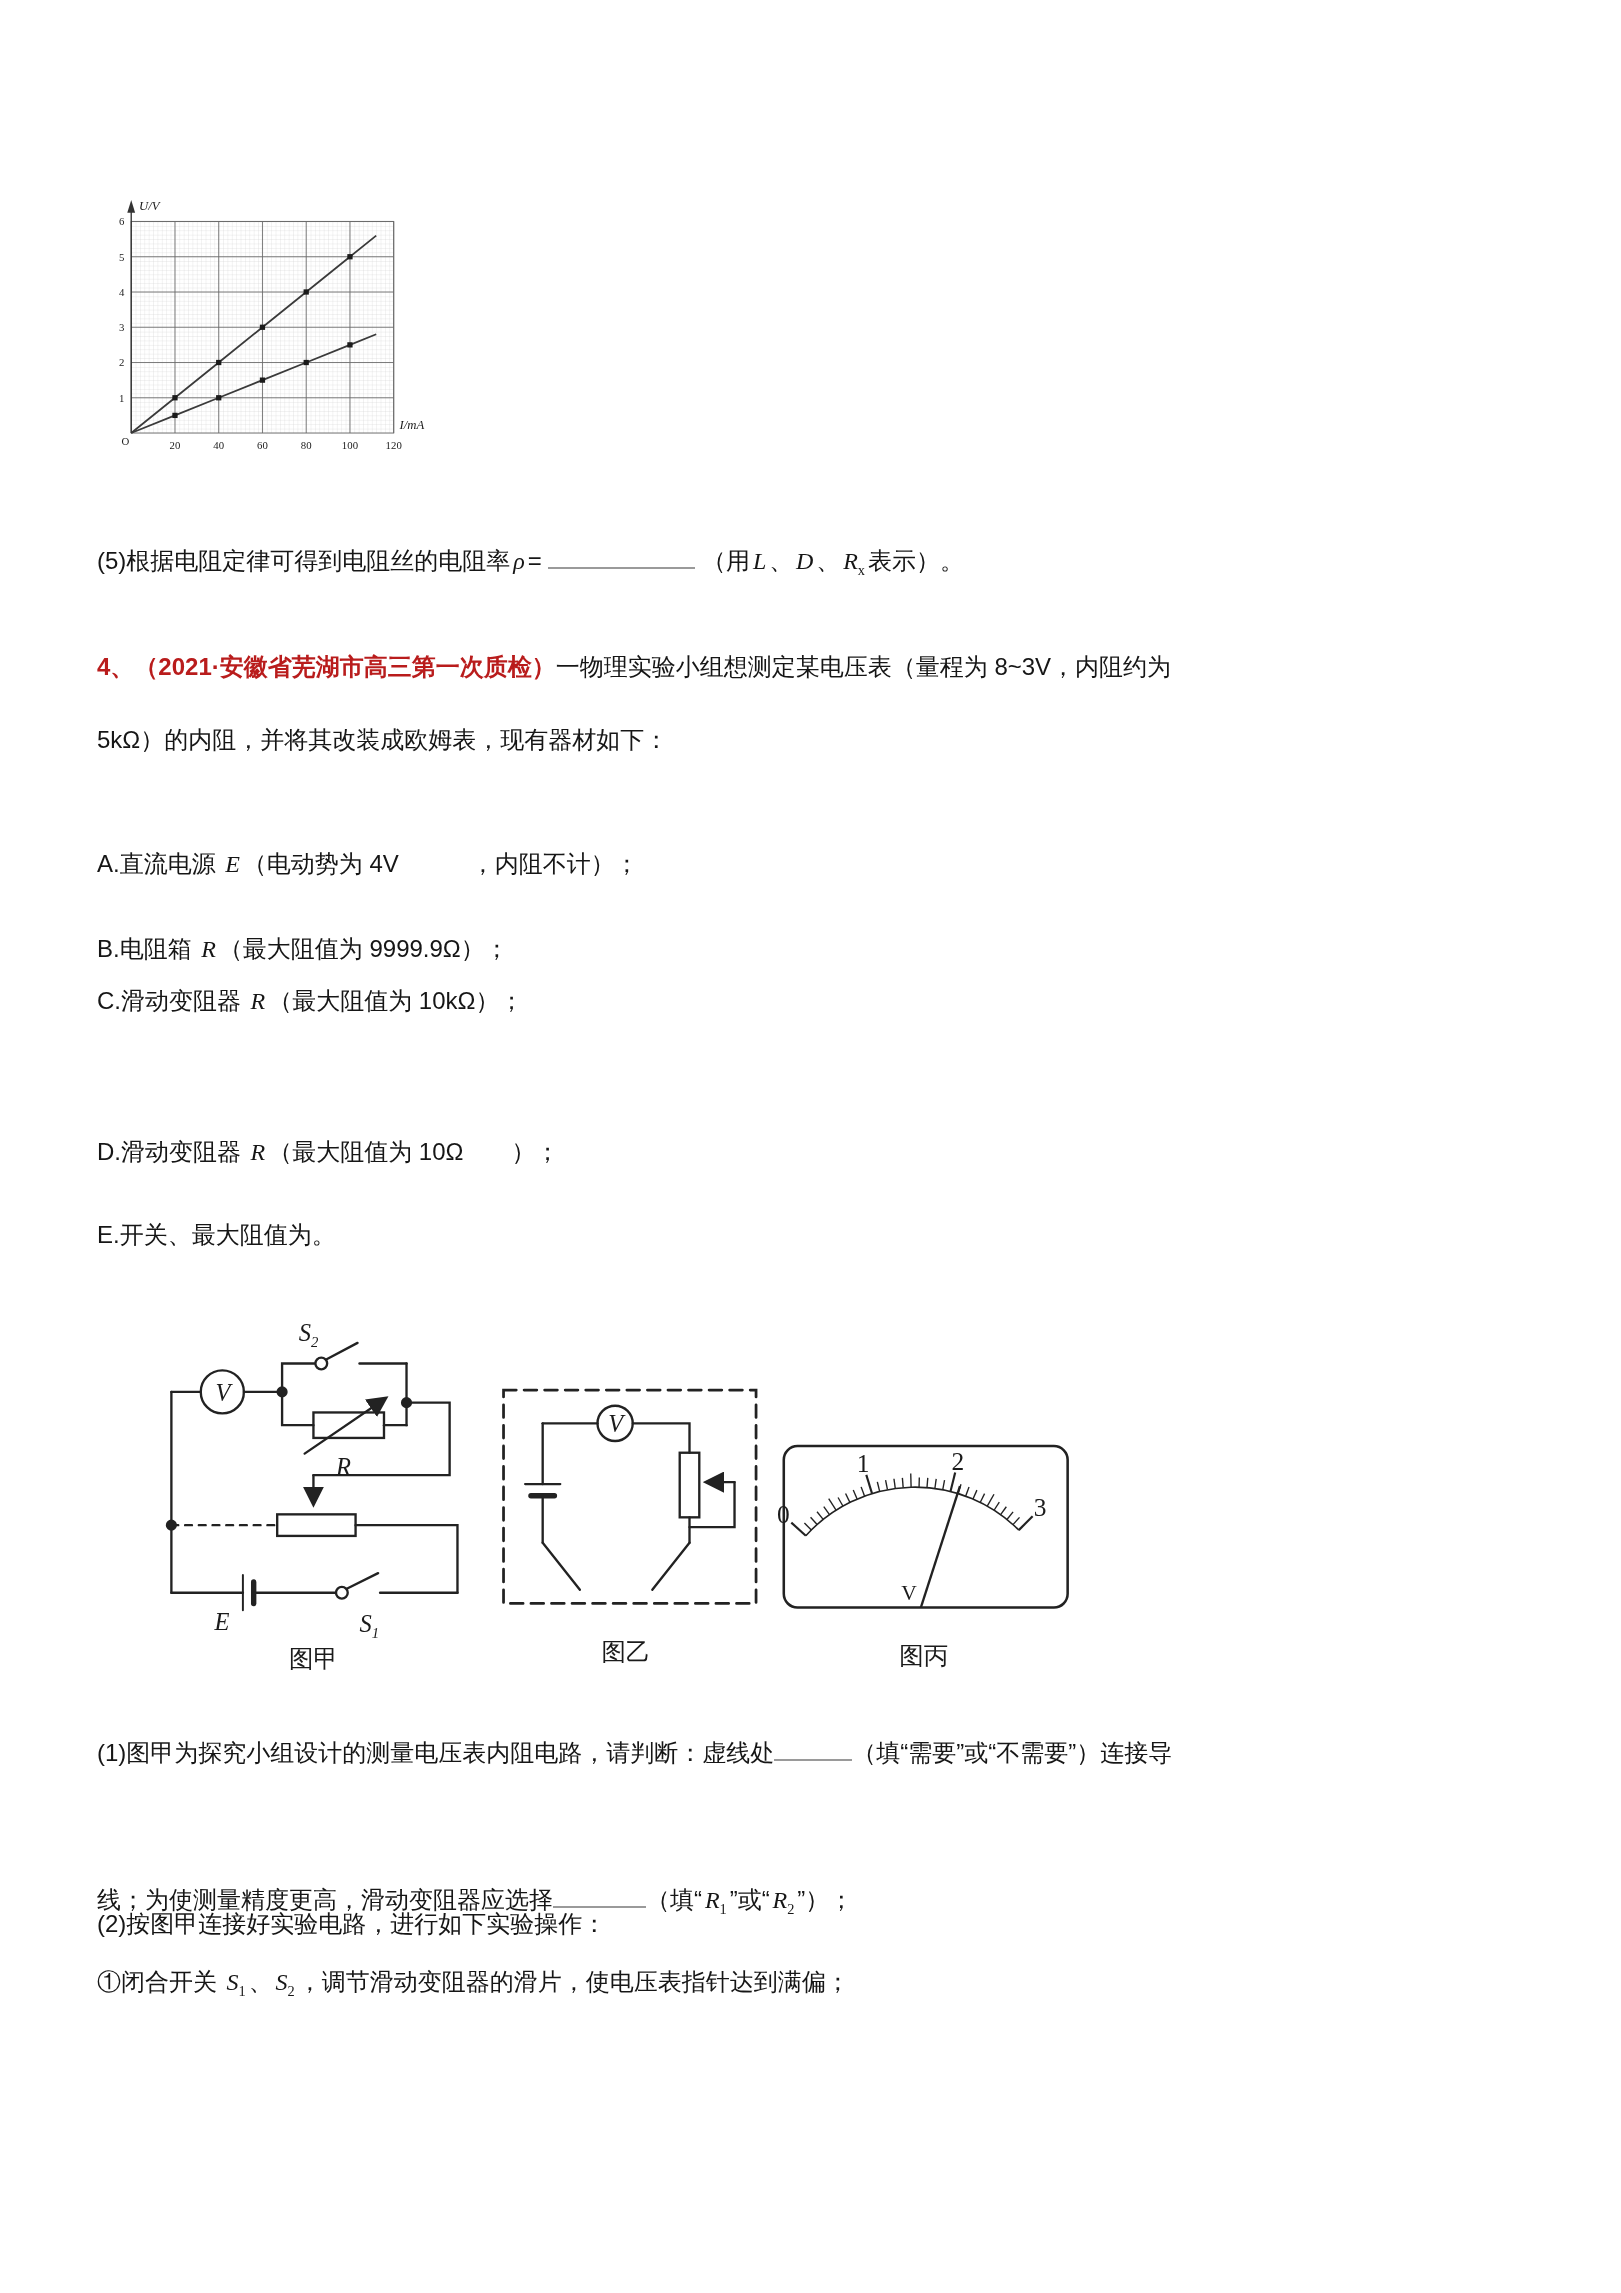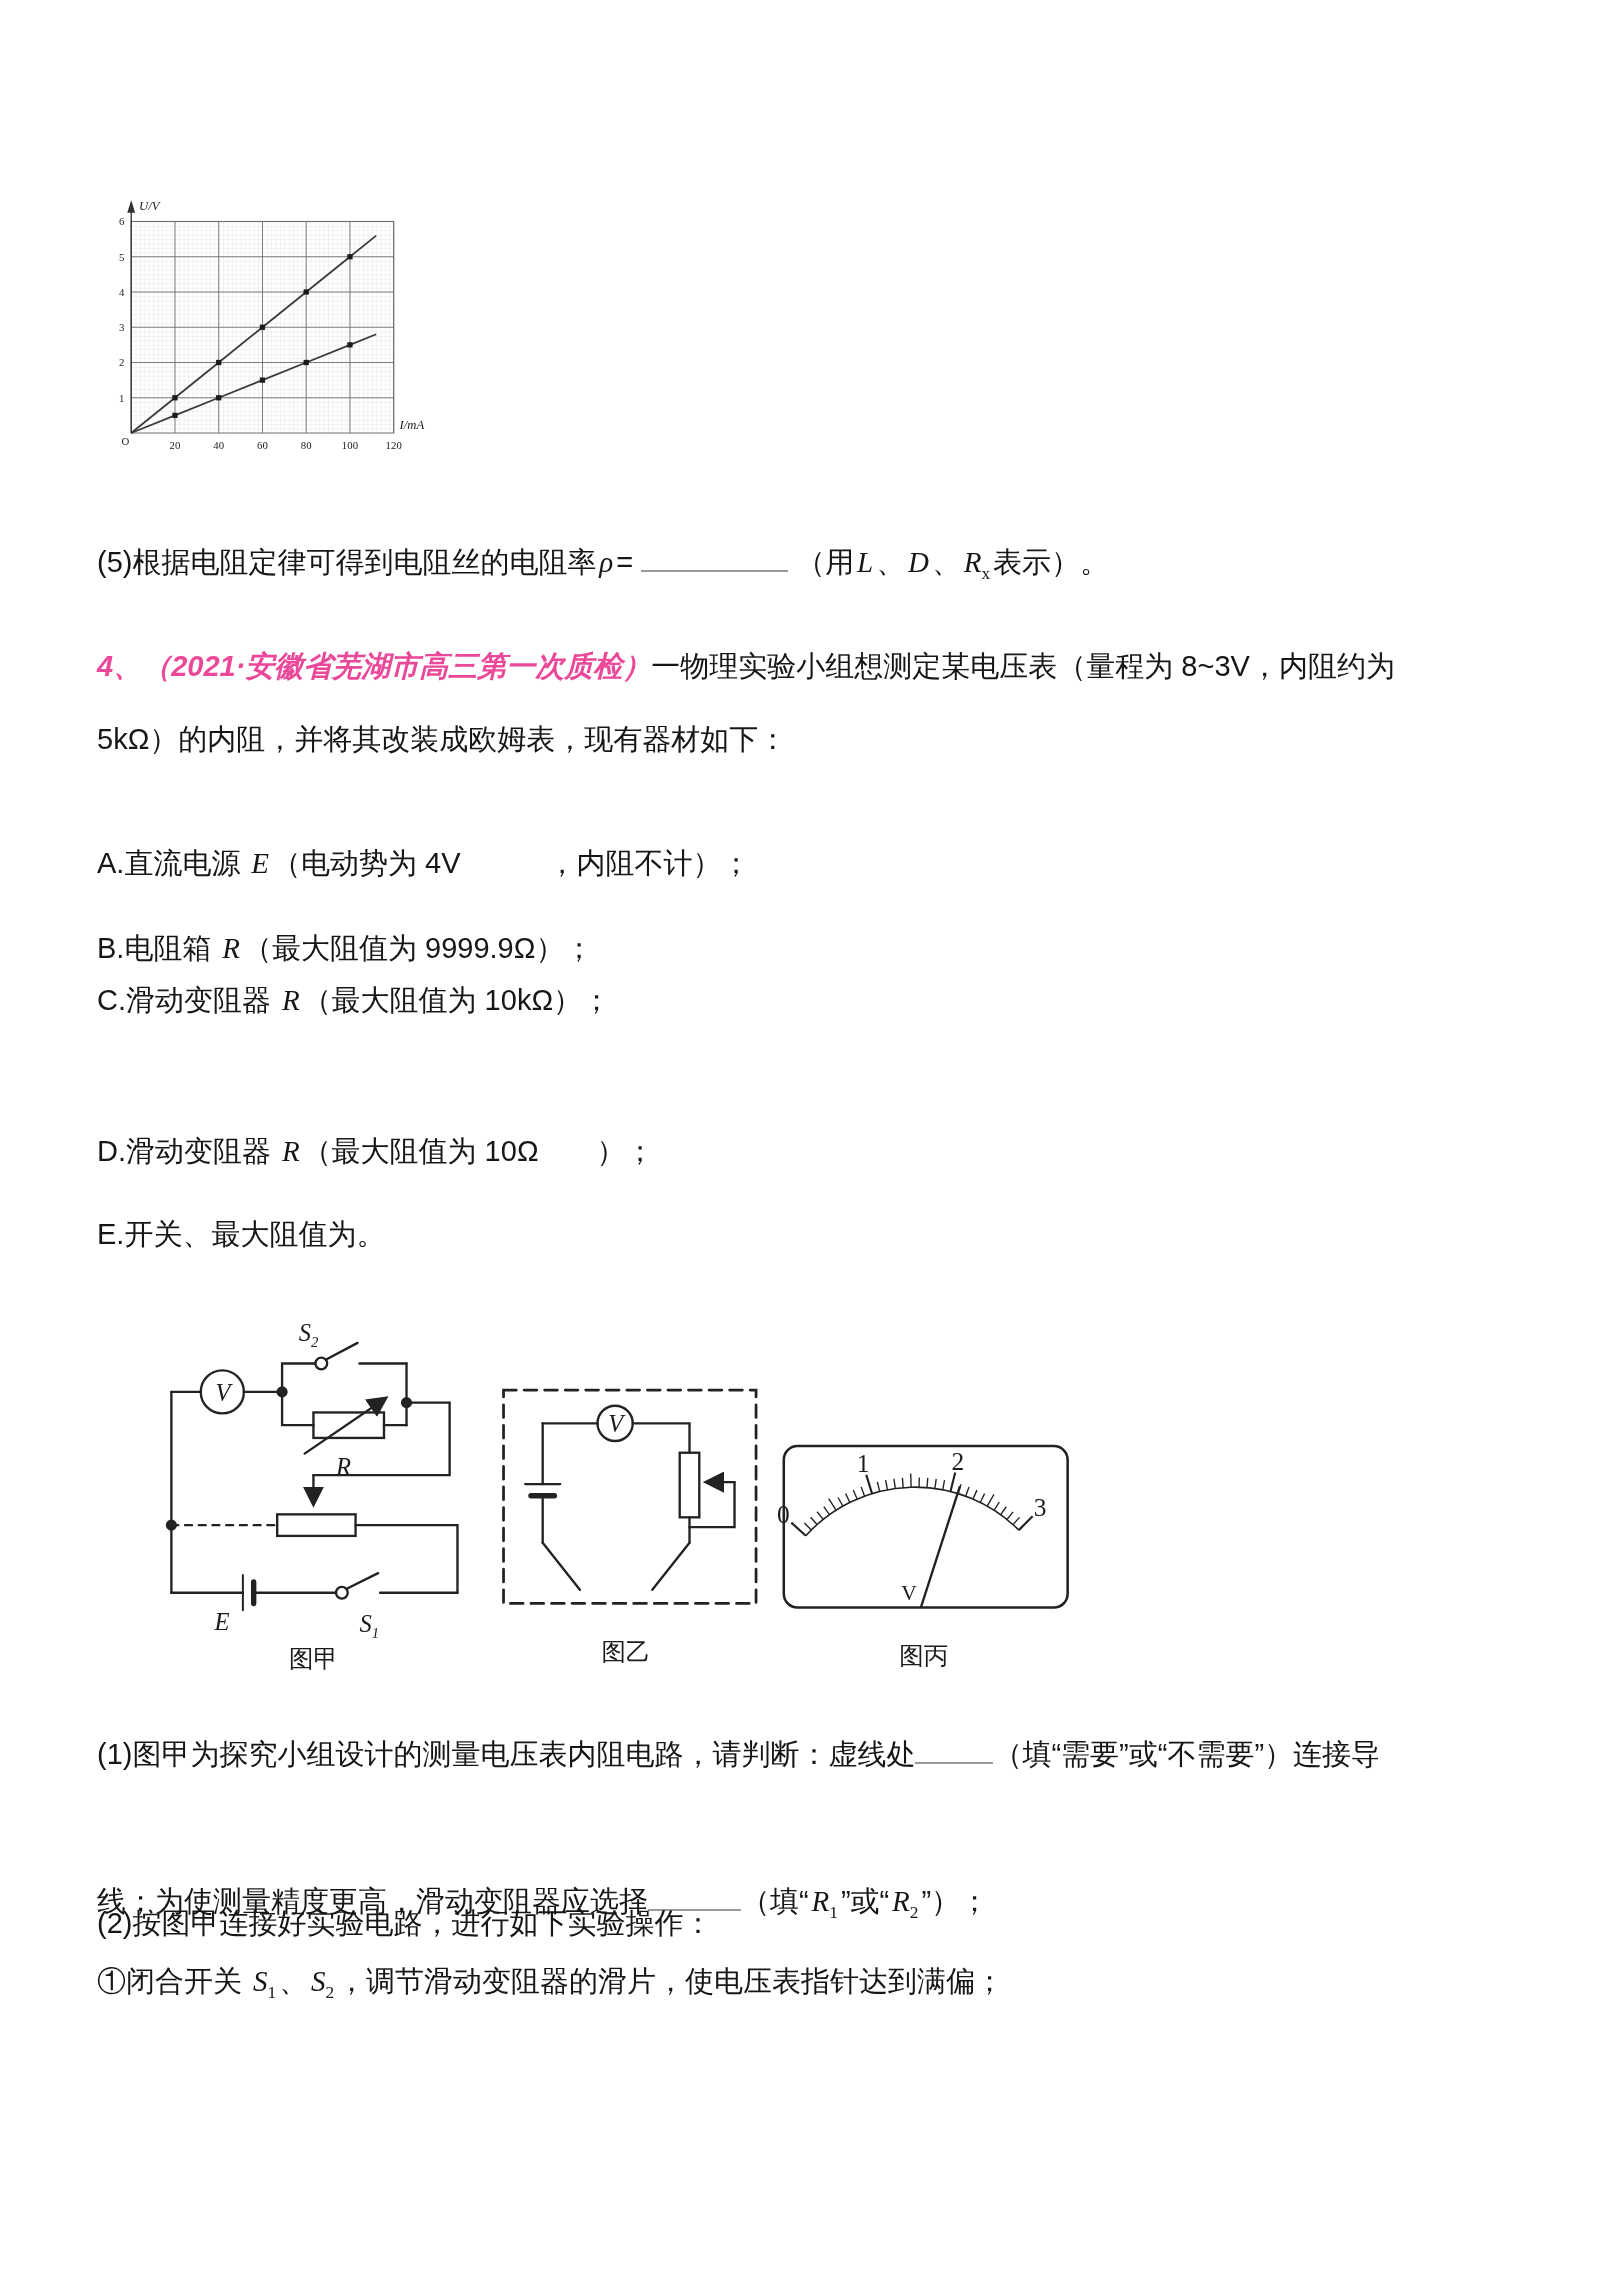--- a/index.html
+++ b/index.html
@@ -1,19 +1,19 @@
 <!DOCTYPE html>
 <html><head>
 <meta charset="utf-8">
 <style>
   html,body{margin:0;padding:0;background:#ffffff;}
   .page{position:relative;width:1621px;height:2294px;background:#ffffff;overflow:hidden;
         font-family:"Liberation Sans",sans-serif;color:#161616;}
-  .line{position:absolute;left:97px;font-size:29px;line-height:39px;white-space:nowrap;}
-  .blue{color:#ec4899;font-weight:bold;font-style:italic;}
+  .line{position:absolute;left:97px;font-size:24px;line-height:39px;white-space:nowrap;}
+  .blue{color:#b91c1c;font-weight:bold;}
   .sym{font-family:"Liberation Serif",serif;font-style:italic;padding:0 2.9px;}
   .sym sub{font-style:normal;font-size:0.6em;}
   sub{font-size:0.62em;}
   .blank{display:inline-block;border-bottom:2.9px solid #9a9a9a;height:1.0em;vertical-align:baseline;}
   .w150{width:147px;} .w80{width:78px;} .w95{width:93px;}
   svg{position:absolute;overflow:visible;}
   svg text{font-family:"Liberation Serif",serif;fill:#1b1b1b;}
   .tick{font-size:11px;font-family:"Liberation Serif",serif;}
   .axlab{font-size:13px;font-style:italic;}
   .cir-lab{font-size:25px;font-style:italic;}

